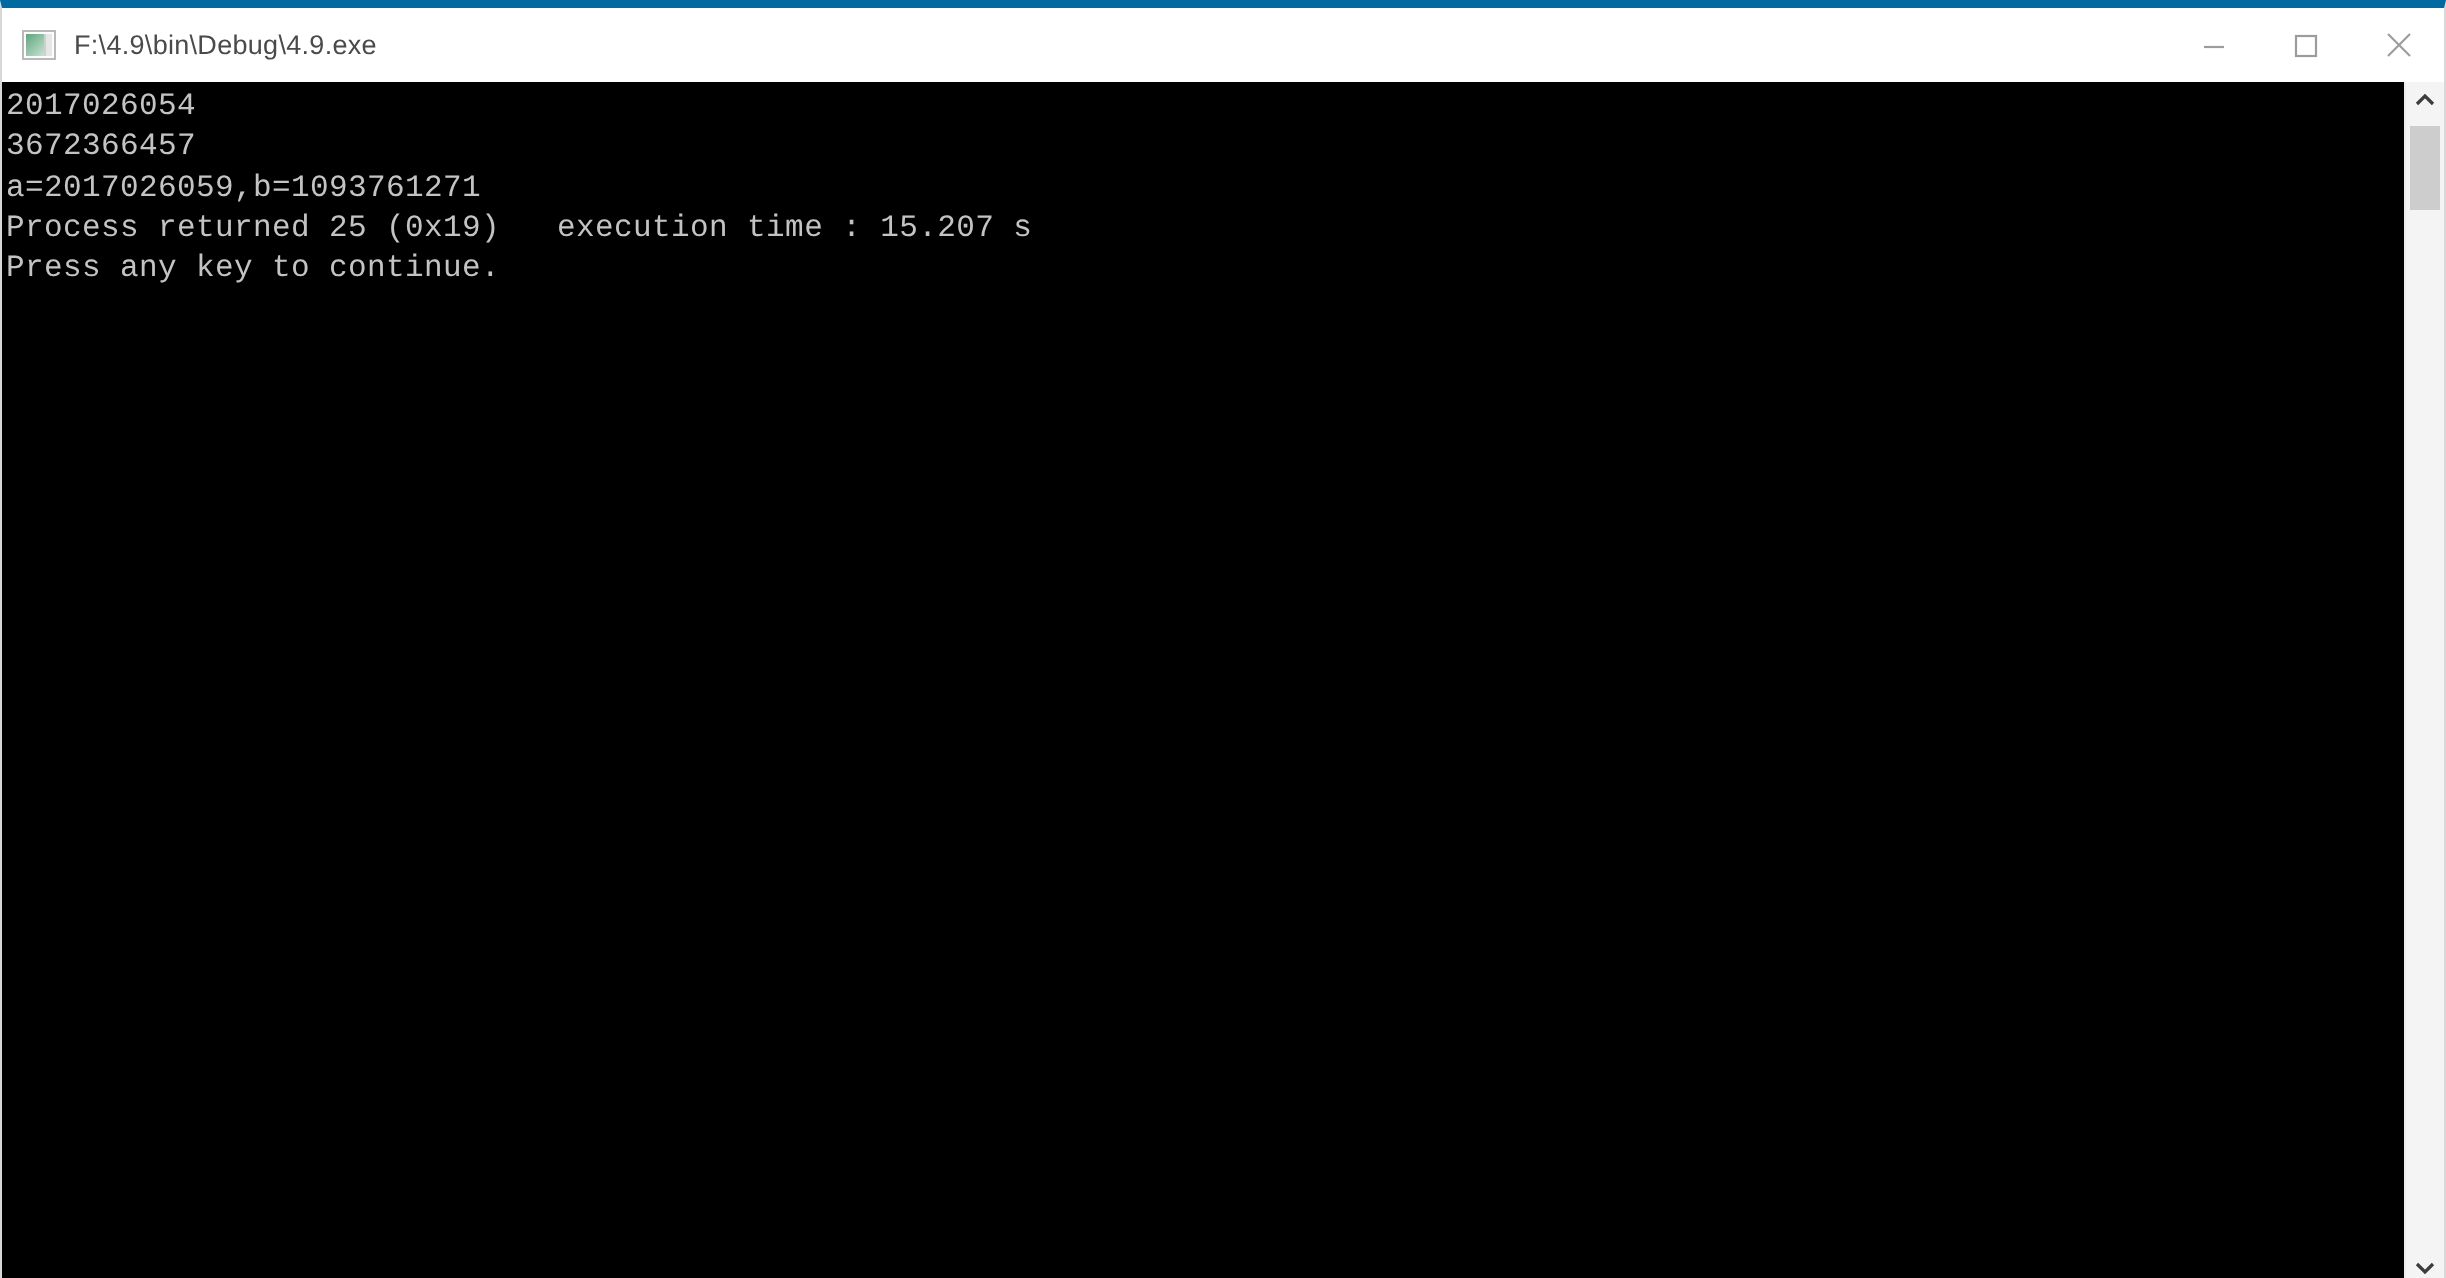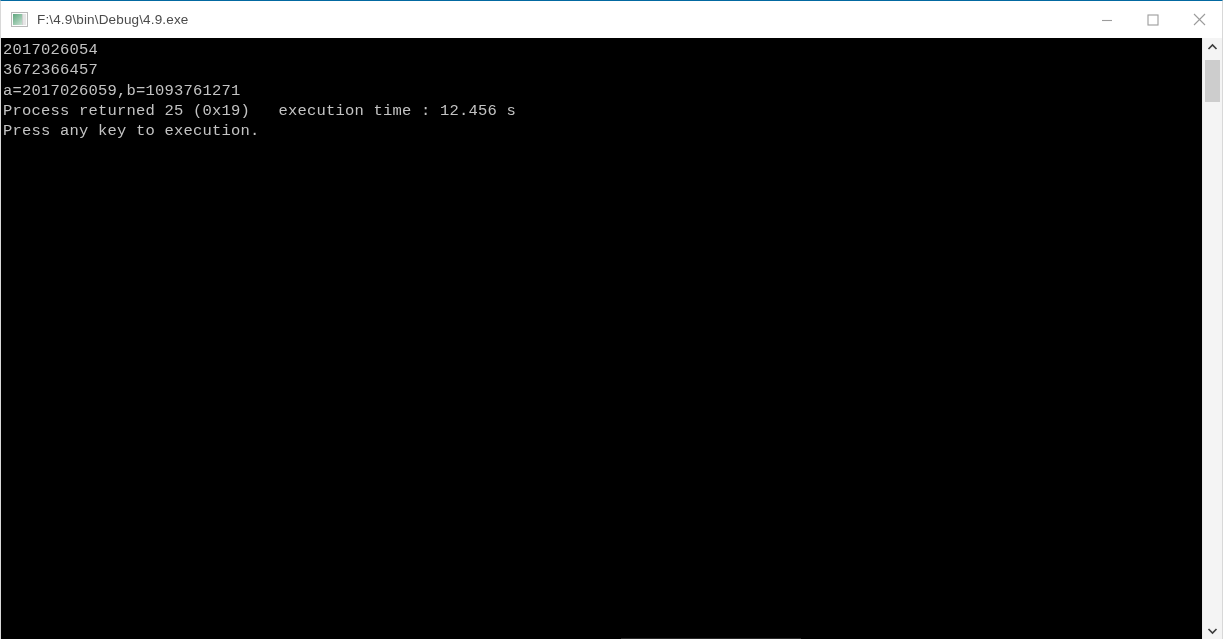--- a/index.html
+++ b/index.html
@@ -13,21 +13,21 @@
     overflow: hidden;
     font-family: "Liberation Sans", sans-serif;
   }
 
   .window {
     position: relative;
     width: 1223px;
     height: 639px;
     background: #ffffff;
     box-sizing: border-box;
-    border-top: 1px solid #0369a1;
+    border-top: 4px solid #0369a1;
     border-left: 1px solid #d8d8d8;
     border-right: 1px solid #d8d8d8;
     overflow: hidden;
   }
 
   
   .titlebar {
     position: absolute;
     left: 0;
     top: 0;
@@ -208,21 +208,21 @@
       <button class="win-btn">
         <svg width="13" height="13" viewBox="0 0 13 13">
           <line class="glyph" x1="1" y1="1" x2="12" y2="12"></line>
           <line class="glyph" x1="12" y1="1" x2="1" y2="12"></line>
         </svg>
       </button>
     </div>
   </div>
 
   <div class="console">
-    <pre class="console-text"><span class="console-line">2017026054</span><span class="console-line">3672366457</span><span class="console-line">a=2017026059,b=1093761271</span><span class="console-line">Process returned 25 (0x19)   execution time : 12.456 s</span><span class="console-line">Press any key to execution.</span></pre>
+    <pre class="console-text"><span class="console-line">2017026054</span><span class="console-line">3672366457</span><span class="console-line">a=2017026059,b=1093761271</span><span class="console-line">Process returned 25 (0x19)   execution time : 15.207 s</span><span class="console-line">Press any key to continue.</span></pre>
     <div class="bottom-sliver">
       <div class="hl"></div>
     </div>
   </div>
 
   <div class="vscroll">
     <div class="arrow up">
       <svg width="11" height="8" viewBox="0 0 11 8">
         <polyline class="chev" points="1.5,6 5.5,2 9.5,6"></polyline>
       </svg>

